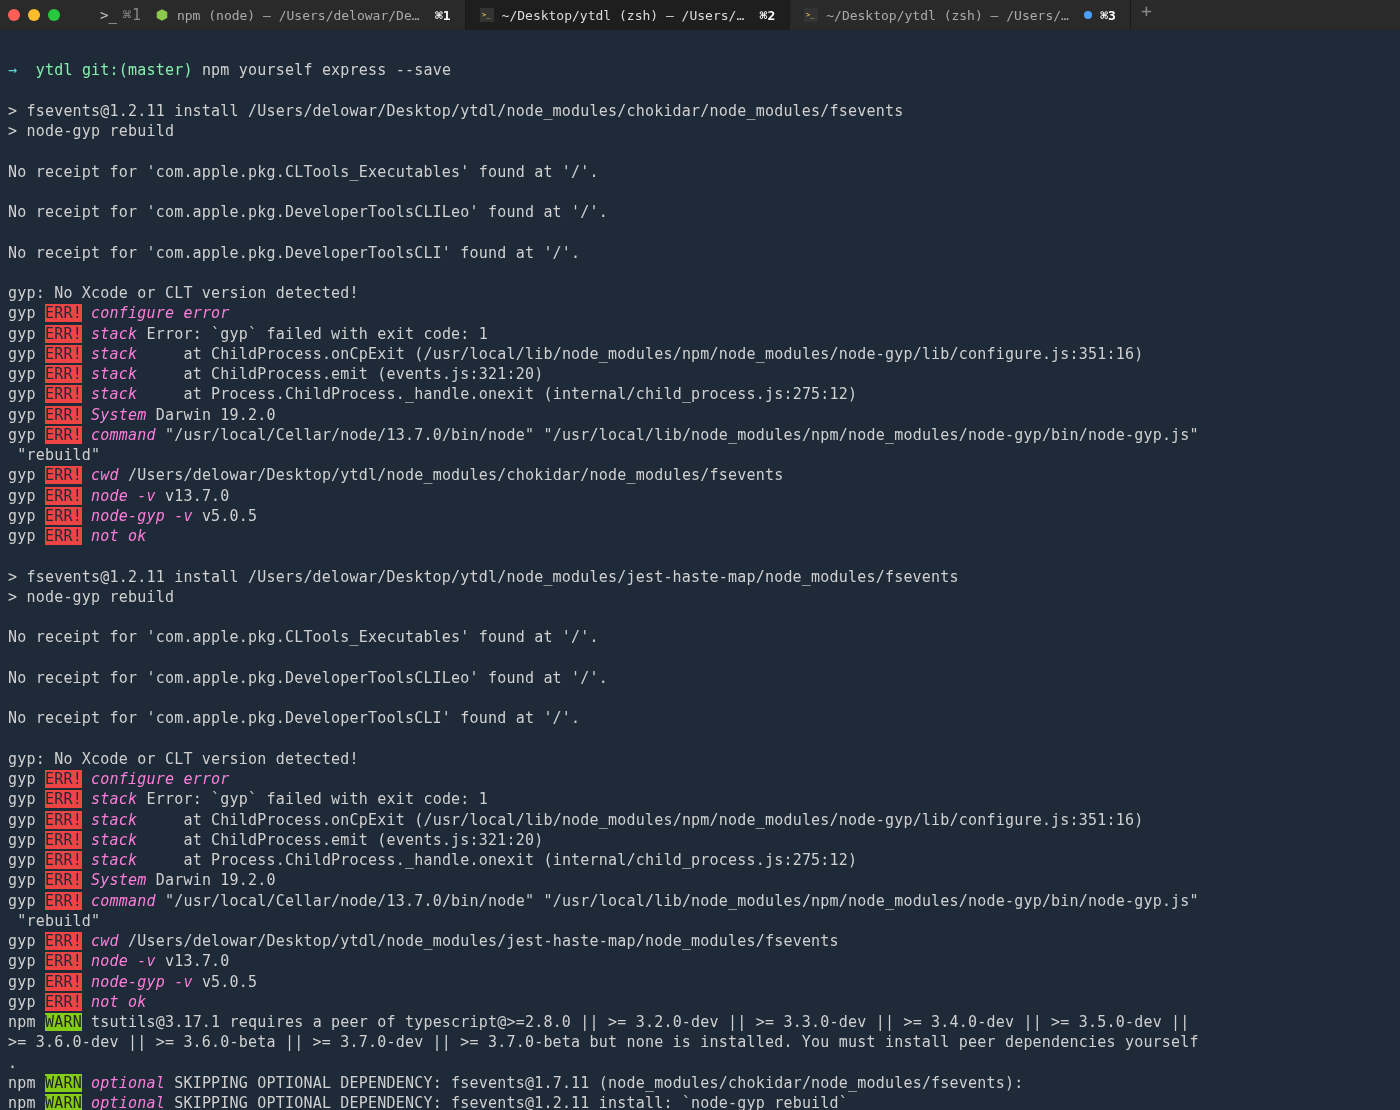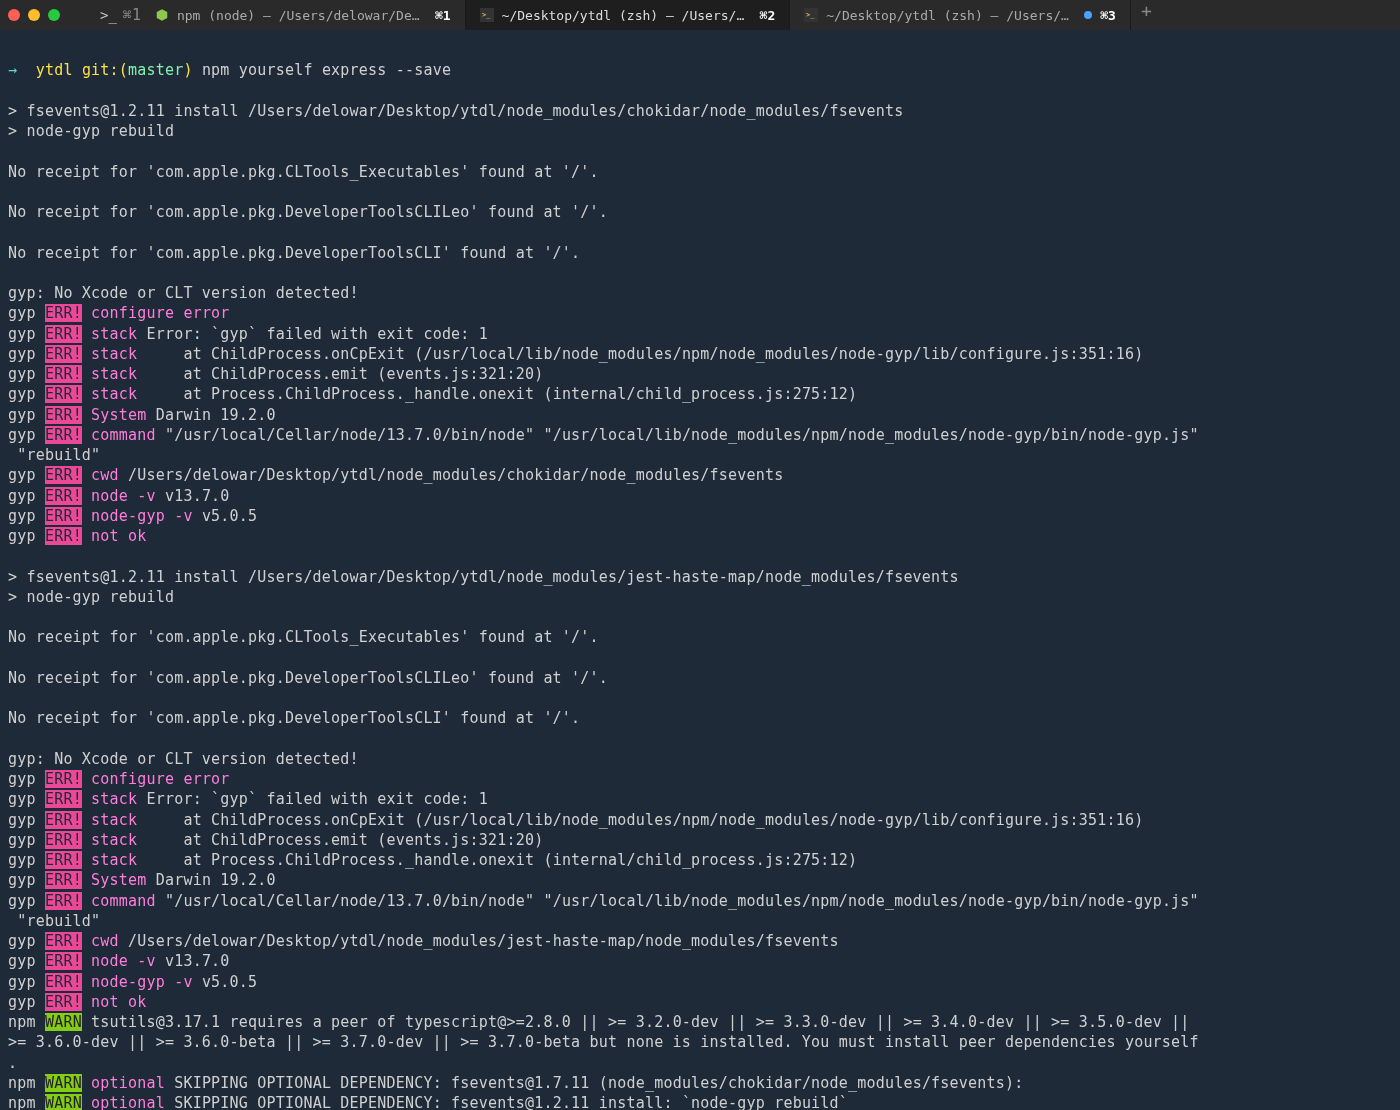--- a/index.html
+++ b/index.html
@@ -42,25 +42,25 @@
 .blue-dot { width: 8px; height: 8px; border-radius: 50%; background: #4aa0ff; }
 .add-tab { color: #888; padding: 0 10px; font-size: 18px; }
 .terminal {
   padding: 10px 8px;
   color: #d0d0d0;
   line-height: 1.35;
   white-space: pre;
   font-size: 15px;
   letter-spacing: 0.2px;
 }
-.cyan { color: #fde047; }
+.cyan { color: #86efac; }
 .red { color: #86efac; }
-.magenta { color: #ff7edb; }
+.magenta { color: #ff7edb; font-style: italic; }
 .yellowbg { background: #84cc16; color: #222; }
-.redbg { background: #ec4899; color: #1e2a38; }
+.redbg { background: #ef4444; color: #1e2a38; }
 .arrow { color: #5fd7d7; }
 </style>
 </head>
 <body>
 
 <div class="titlebar">
   <div class="traffic-lights">
     <div class="dot red"></div>
     <div class="dot yellow"></div>
     <div class="dot green"></div>

